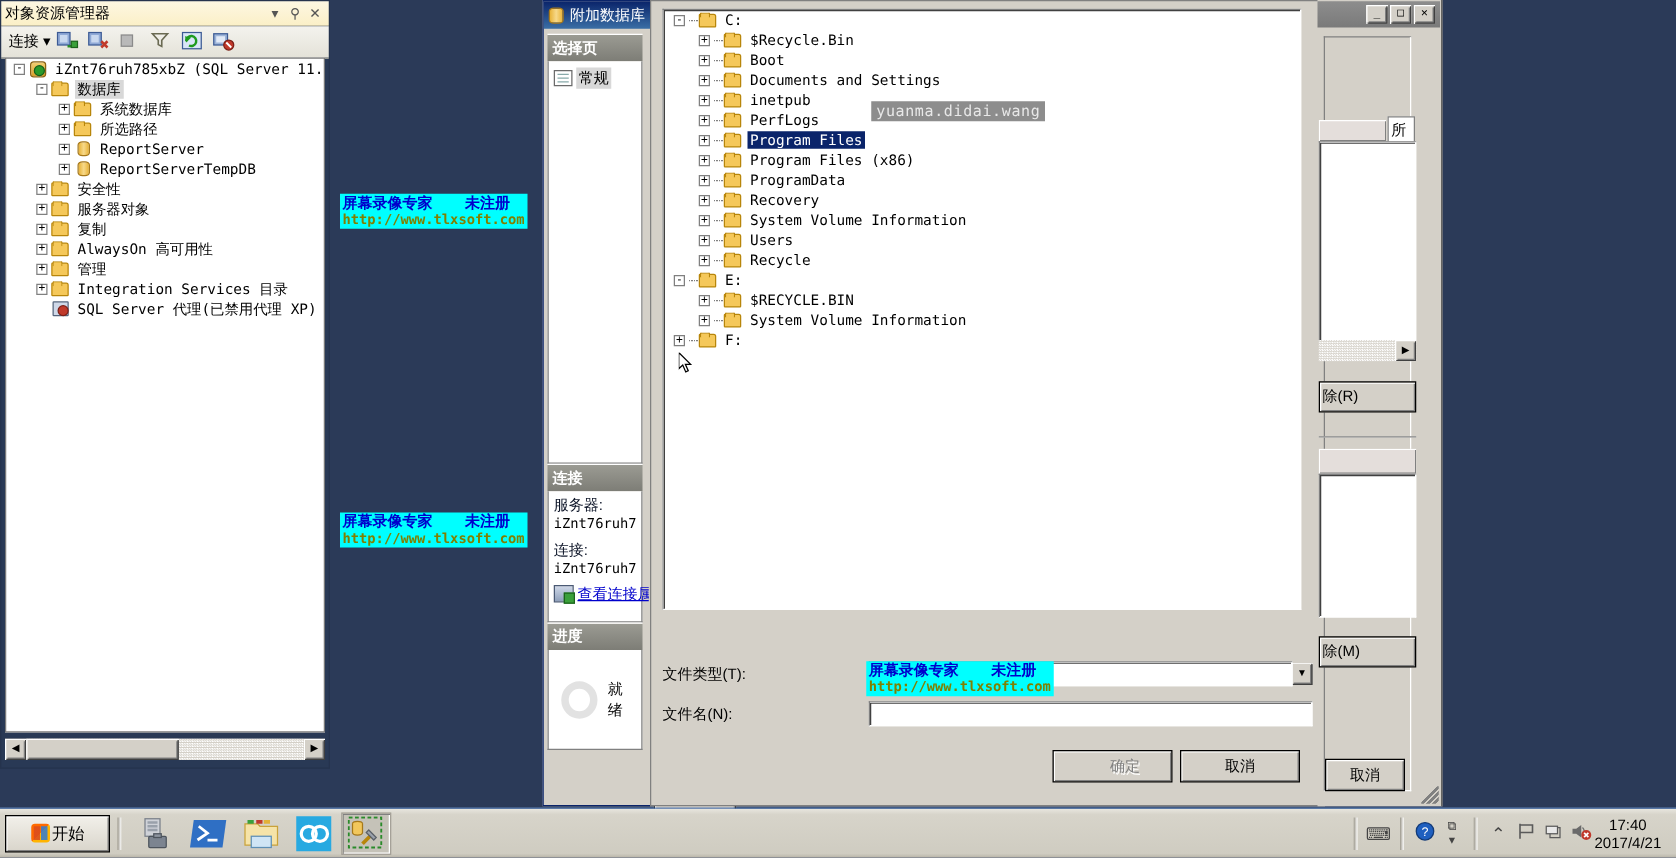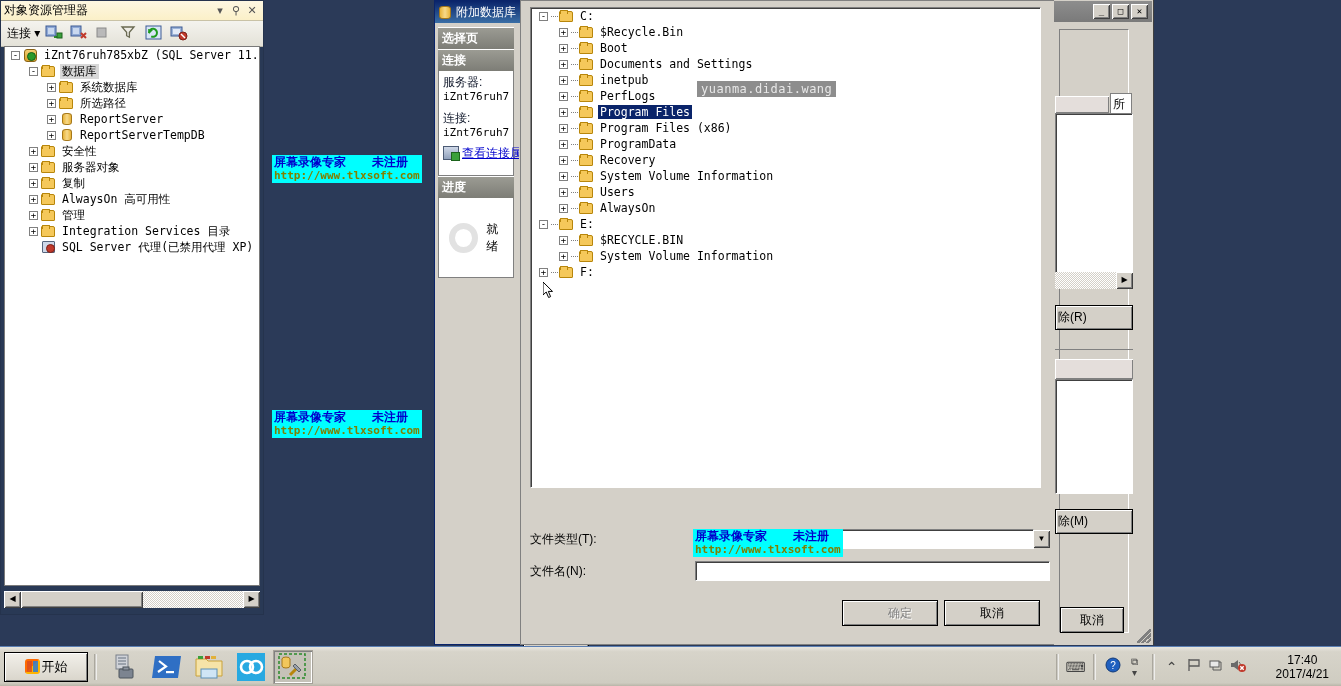--- a/index.html
+++ b/index.html
@@ -333,38 +333,44 @@
     background: #c5c2b8;
     box-shadow: inset 1px 1px 0 #808080, inset -1px -1px 0 #fff;
     border: 1px solid #a5a198;
   }
   #tray {
     margin-left: auto; display: flex; align-items: center; height: 100%;
     padding-right: 6px;
   }
   #tray-clock {
     font-size: 12px; text-align: center; line-height: 14px;
-    color: #000; margin-left: 27px; padding-right: 6px;
+    color: #000; margin-left: 0; padding-right: 6px;
   }
   .tray-ico { width: 22px; text-align: center; font-size: 14px; color: #444; }
 </style>
 </head>
 <body>
 
 <div id="attach-dialog">
   <div id="ad-titlebar">
     <span id="ad-title-icon"></span>
     <span id="ad-title-text">附加数据库</span>
     <span class="wbtn">_</span>
     <span class="wbtn">□</span>
     <span class="wbtn">✕</span>
   </div>
 
   <div id="ad-sidebar">
     <div class="side-header">选择页</div>
+    <div class="side-body" id="side-page-list">
+      <div class="page-item">
+        <span class="ico-page"></span>
+        <span class="lbl">常规</span>
+      </div>
+    </div>
 
     <div class="side-header">连接</div>
     <div class="side-body" id="side-conn-body">
       <div class="conn-label">服务器:</div>
       <div class="conn-value">iZnt76ruh78</div>
       <div class="conn-label" style="margin-top:7px">连接:</div>
       <div class="conn-value">iZnt76ruh78</div>
       <div id="view-conn-row">
         <span class="ico-conn"></span>
         <span id="view-conn-link">查看连接属性</span>
@@ -493,21 +499,21 @@
           <span class="ico-folder" style="position: absolute;"></span>
         </span>
         <span class="lbl">Users</span>
       </div>
       <div class="ftnode" style="padding-left: 28px;">
         <span class="expander">+</span>
         <span class="dots"></span>
         <span class="ico">
           <span class="ico-folder" style="position: absolute;"></span>
         </span>
-        <span class="lbl">AlwaysOn</span>
+        <span class="lbl">Recycle</span>
       </div>
       <div class="ftnode" style="padding-left: 8px;">
         <span class="expander">-</span>
         <span class="dots"></span>
         <span class="ico">
           <span class="ico-folder" style="position: absolute;"></span>
         </span>
         <span class="lbl">E:</span>
       </div>
       <div class="ftnode" style="padding-left: 28px;">

